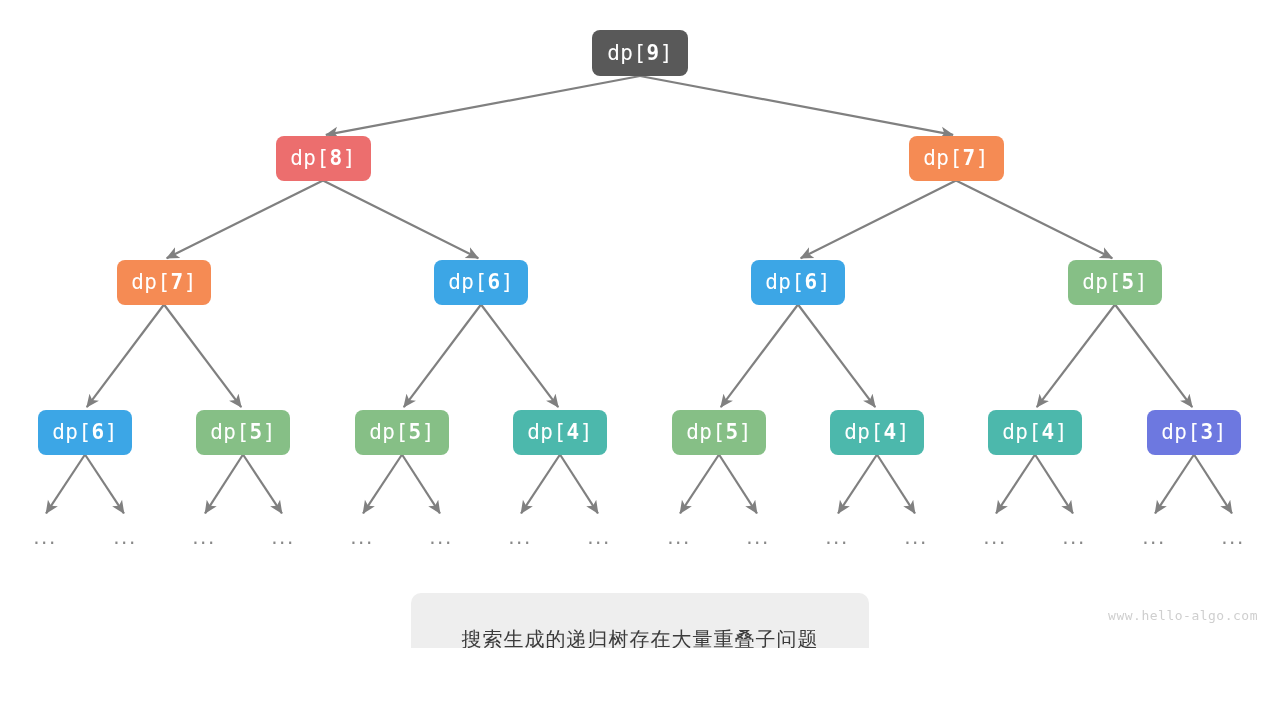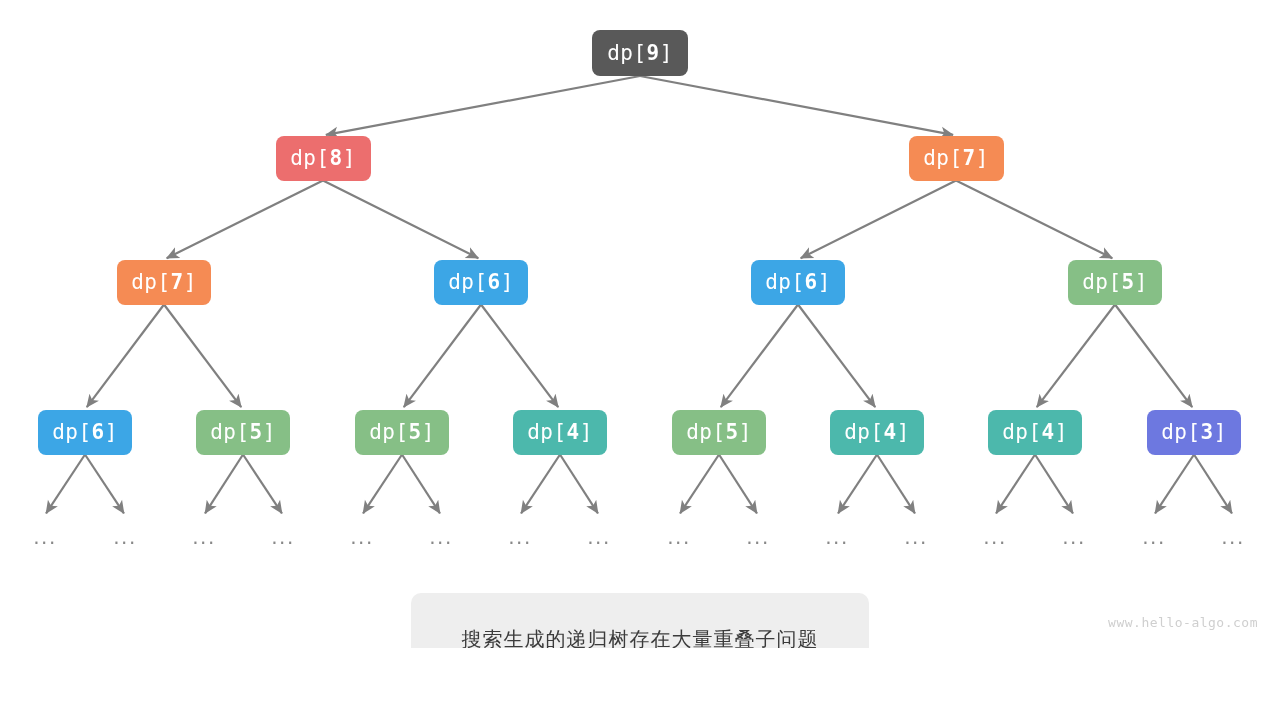--- a/index.html
+++ b/index.html
@@ -73,21 +73,21 @@
     white-space: nowrap;
   }
   #caption .cap-line sup {
     font-size: 13px;
     font-weight: bold;
     vertical-align: super;
   }
   #watermark {
     position: absolute;
     right: 22px;
-    bottom: 18px;
+    bottom: 25px;
     color: #cfcfcf;
     font-family: "DejaVu Sans Mono", monospace;
     font-size: 13px;
     letter-spacing: 0.5px;
     z-index: 2;
   }
 </style>
 </head>
 <body>
 

